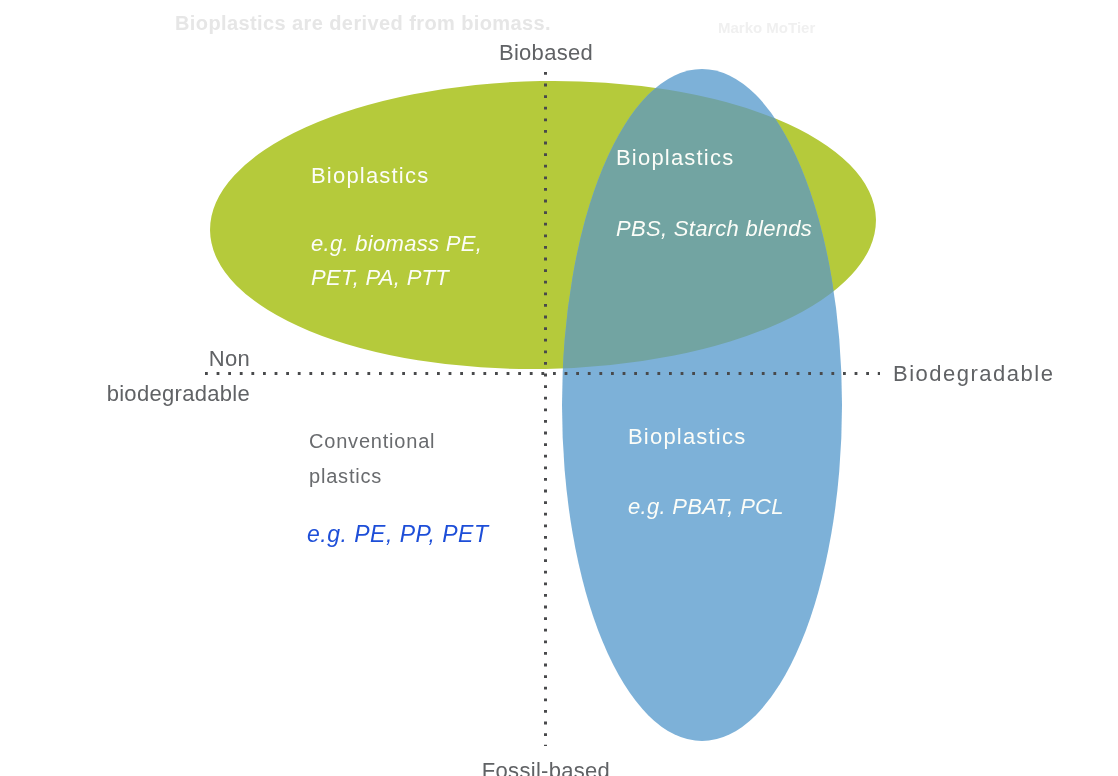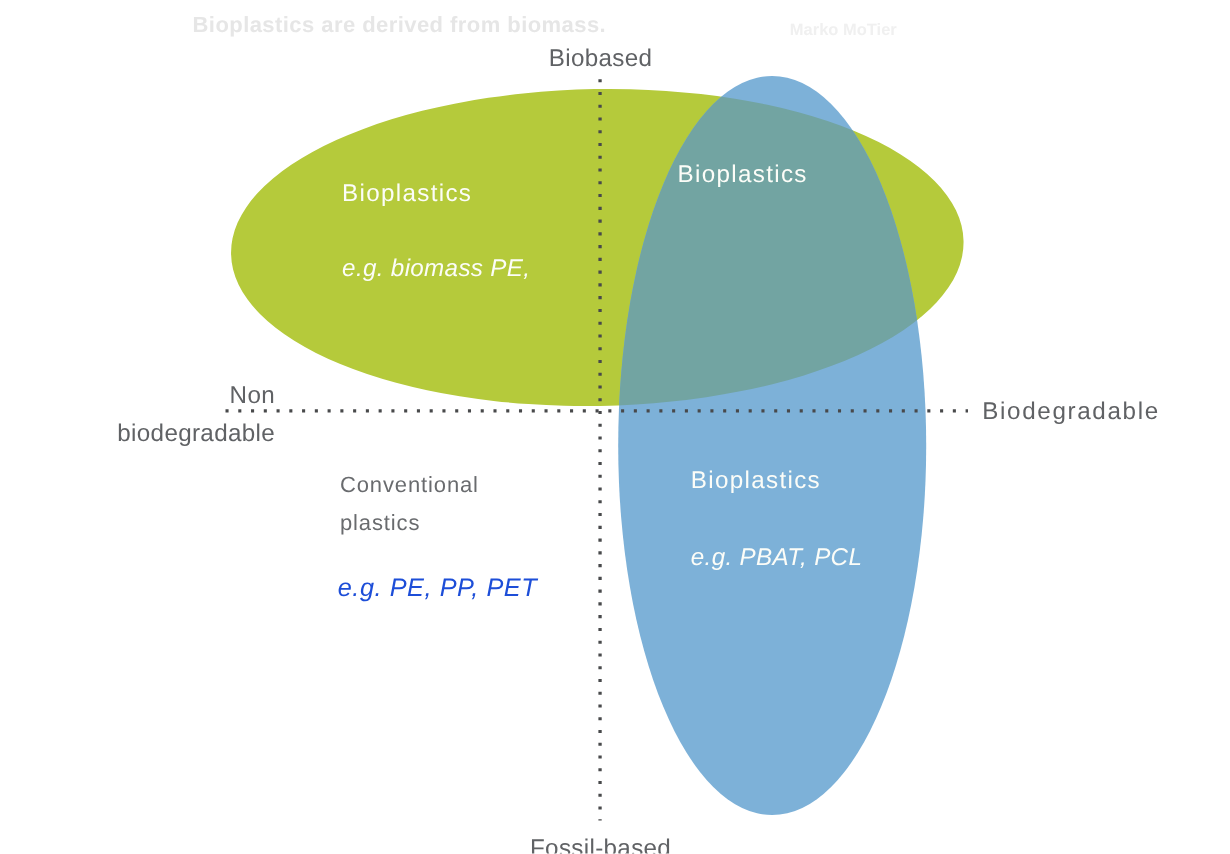--- a/index.html
+++ b/index.html
@@ -97,24 +97,26 @@
     <div>biodegradable</div>
   </div>
 
   <div class="abs axis-label axis-right">Biodegradable</div>
 
   <div class="abs axis-label axis-bottom">Fossil-based</div>
 
   <div class="abs shape-title t-green-title">Bioplastics</div>
   <div class="abs shape-eg t-green-eg">
     <div>e.g. biomass PE,</div>
+    <div>PET, PA, PTT</div>
   </div>
 
   <div class="abs shape-title t-overlap-title">Bioplastics</div>
   <div class="abs shape-eg t-overlap-eg">
+    <div>PBS, Starch blends</div>
   </div>
 
   <div class="abs shape-title t-blue-title">Bioplastics</div>
   <div class="abs shape-eg t-blue-eg">e.g. PBAT, PCL</div>
 
   <div class="abs conv-title">
     <div>Conventional</div>
     <div>plastics</div>
   </div>
   <div class="abs conv-eg">e.g. PE, PP, PET</div>

